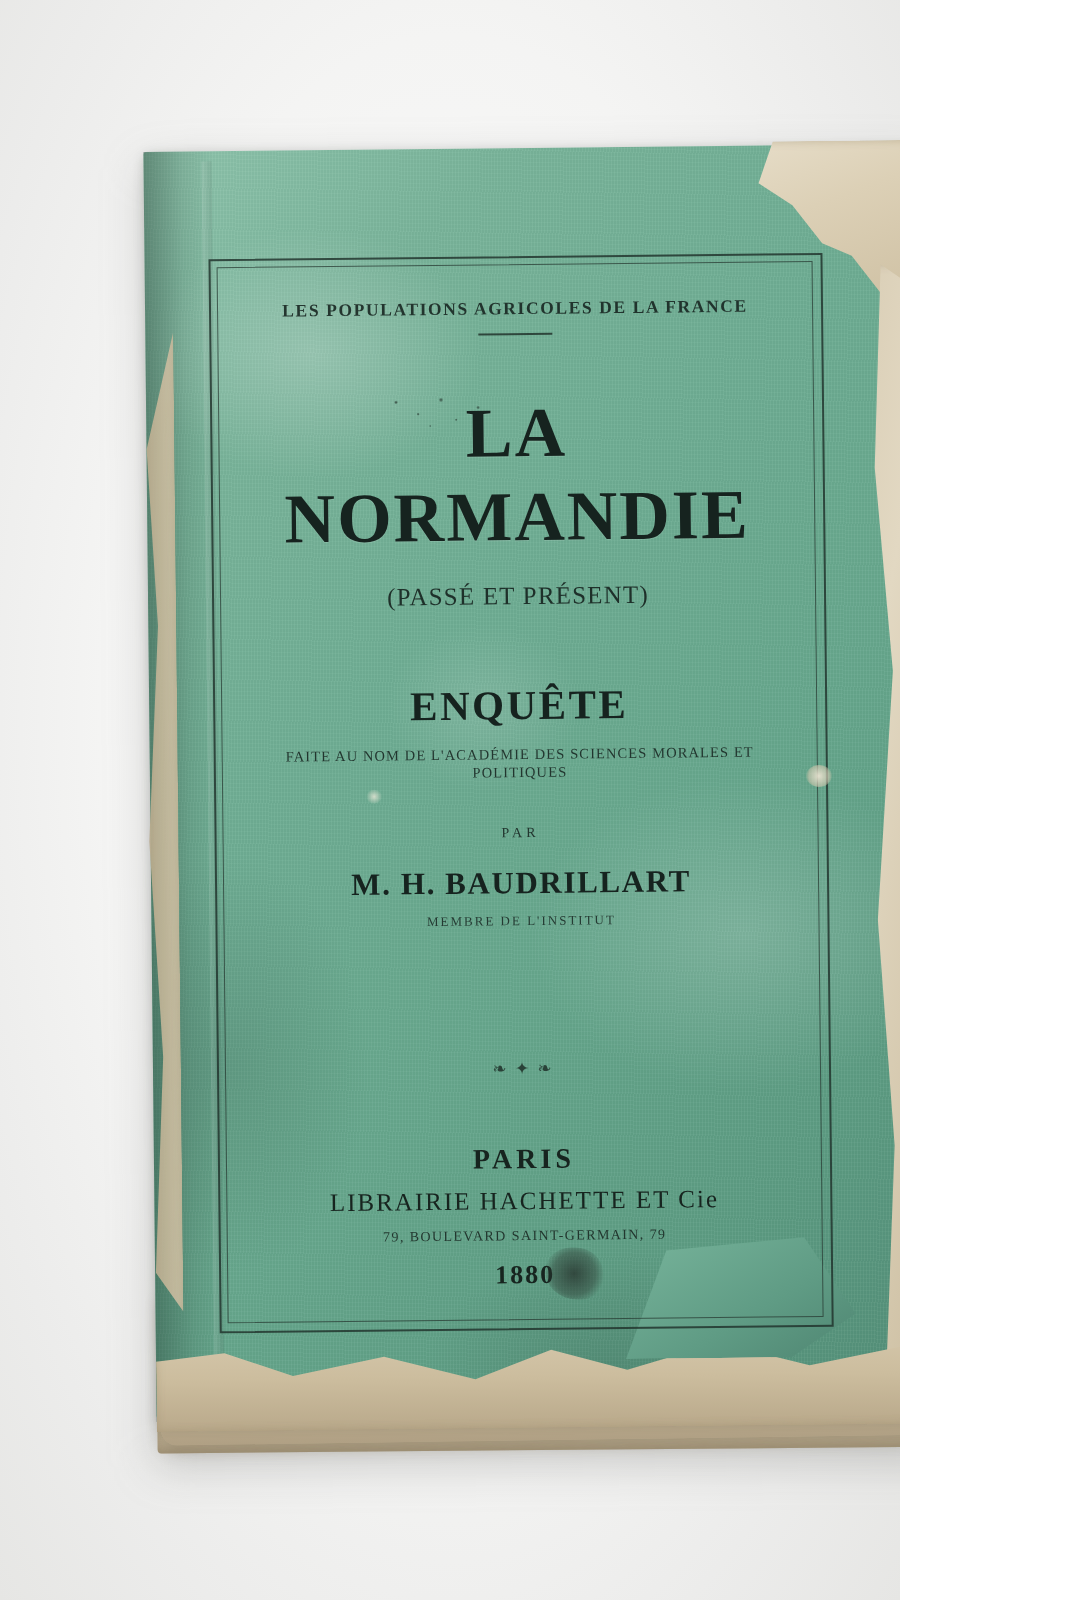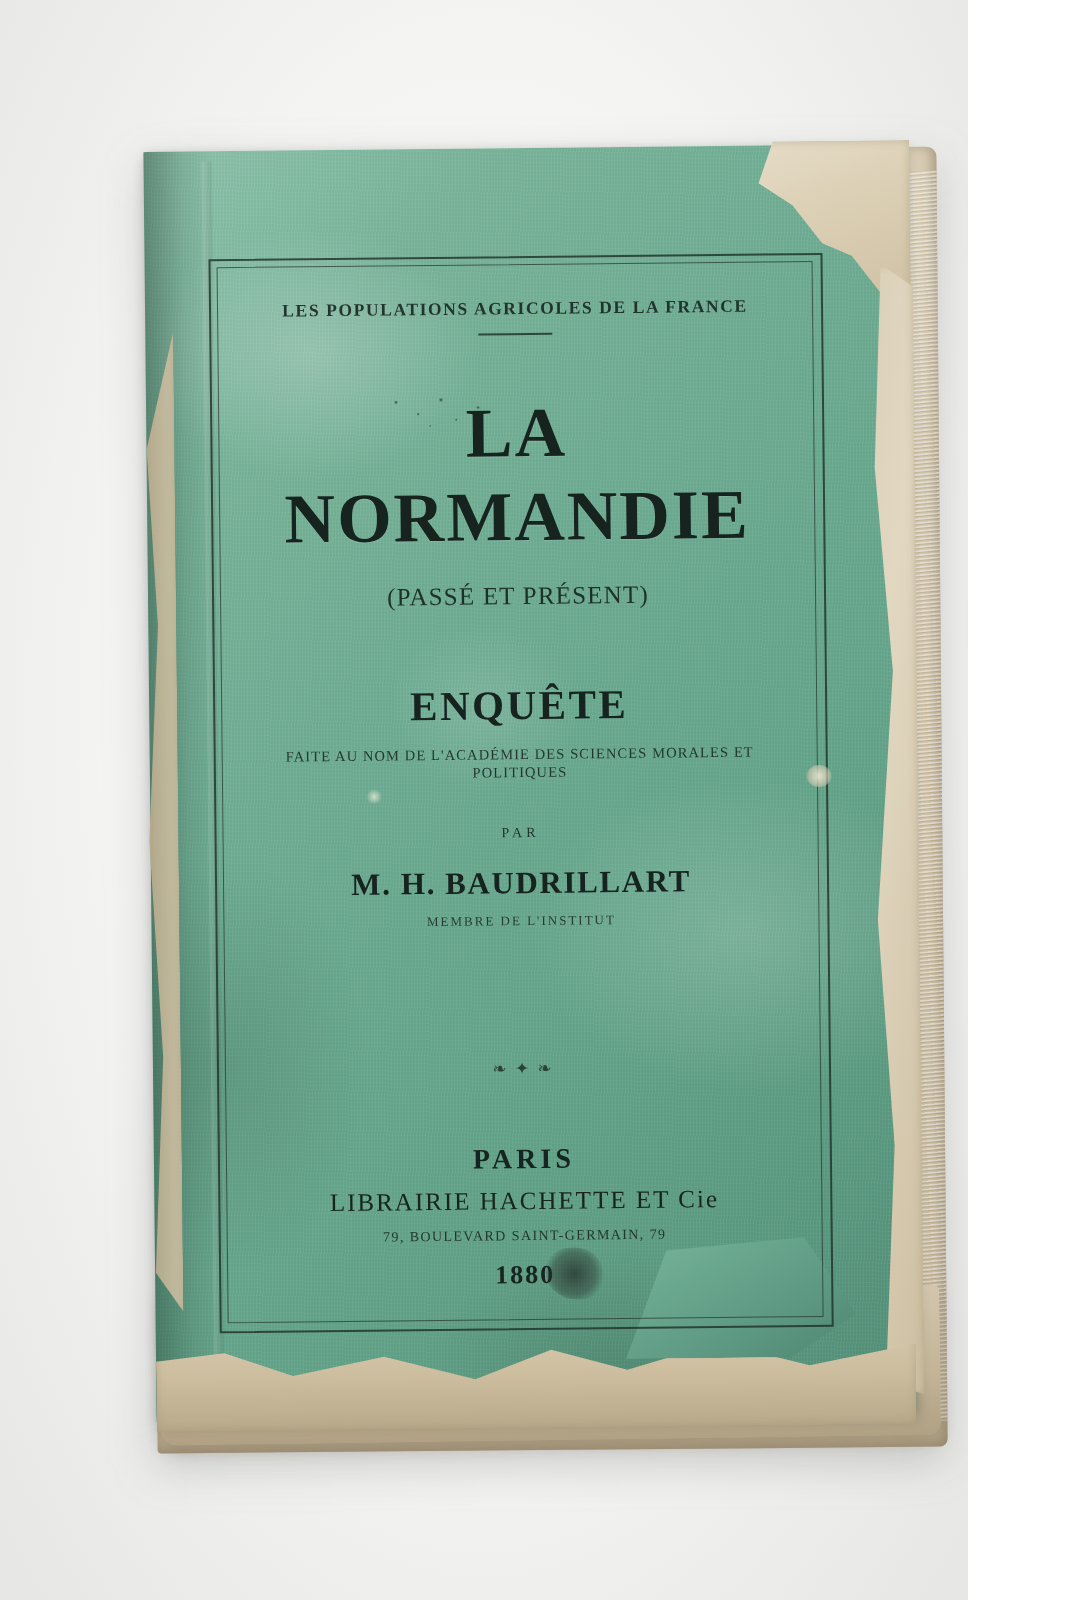--- a/index.html
+++ b/index.html
@@ -2,21 +2,21 @@
 <html><head>
 <meta charset="utf-8">
 <style>
   html, body {
     margin: 0;
     padding: 0;
     background: #ffffff;
   }
   #page {
     position: relative;
-    width: 968px;
+    width: 900px;
     height: 1600px;
     background: #d946ef;
     overflow: hidden;
     font-family: "Liberation Serif", serif;
   }
 
   
   #backdrop {
     position: absolute;
     inset: 0;

